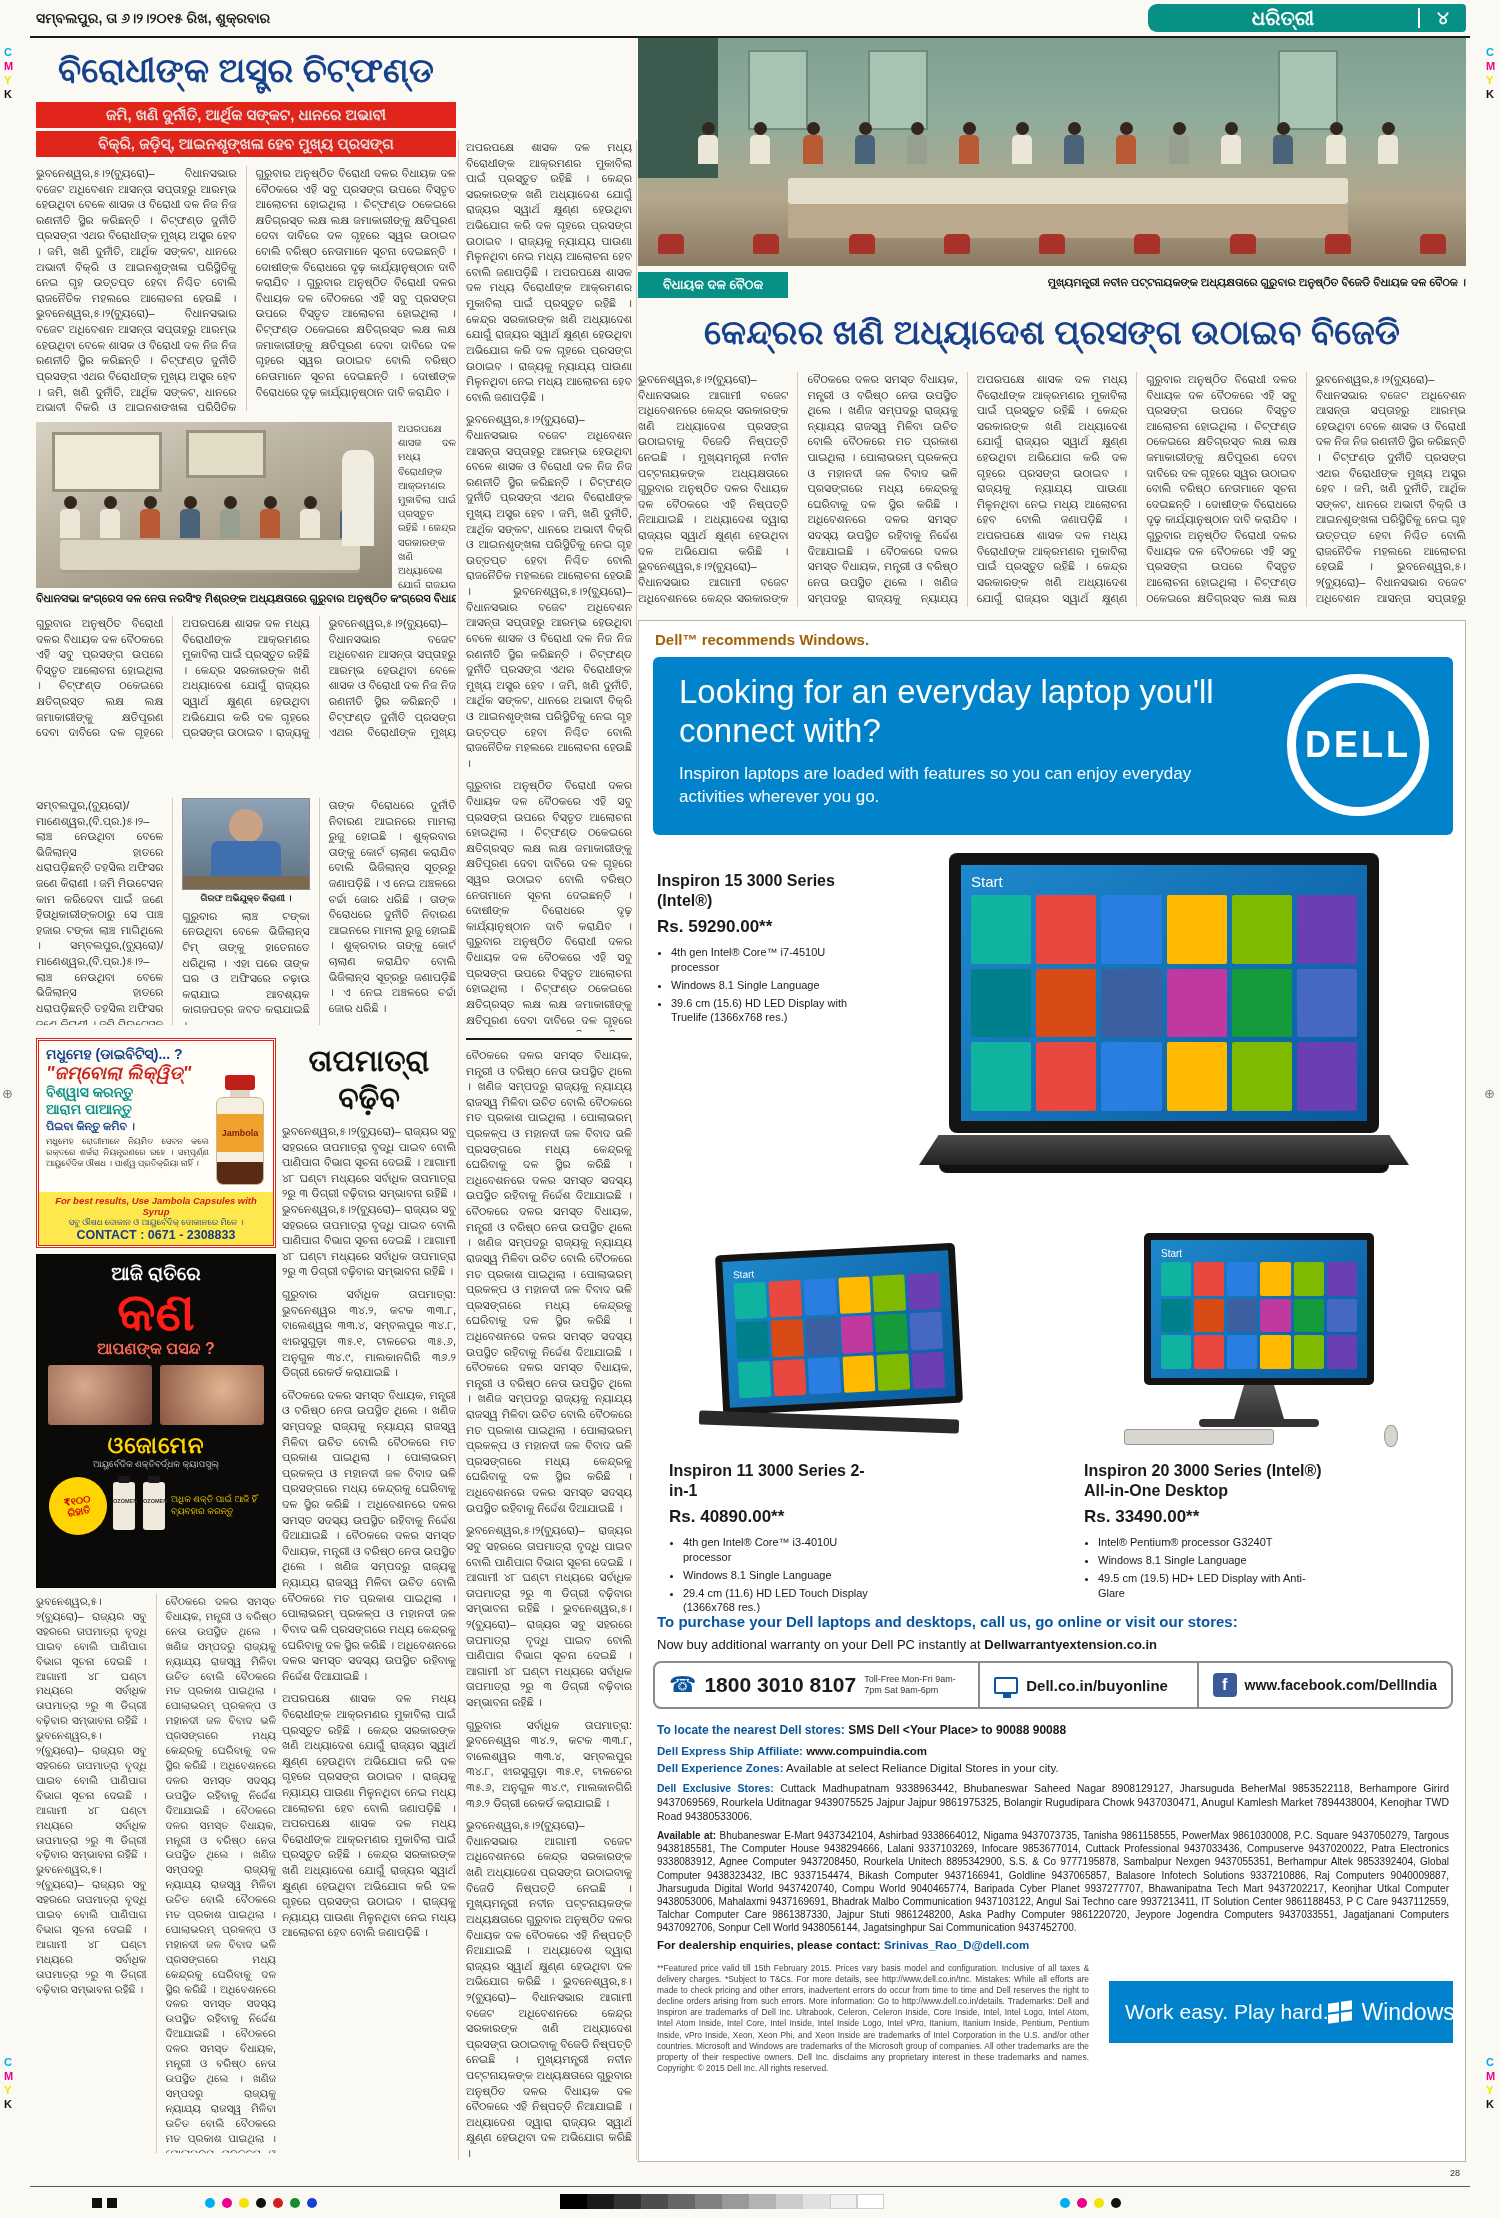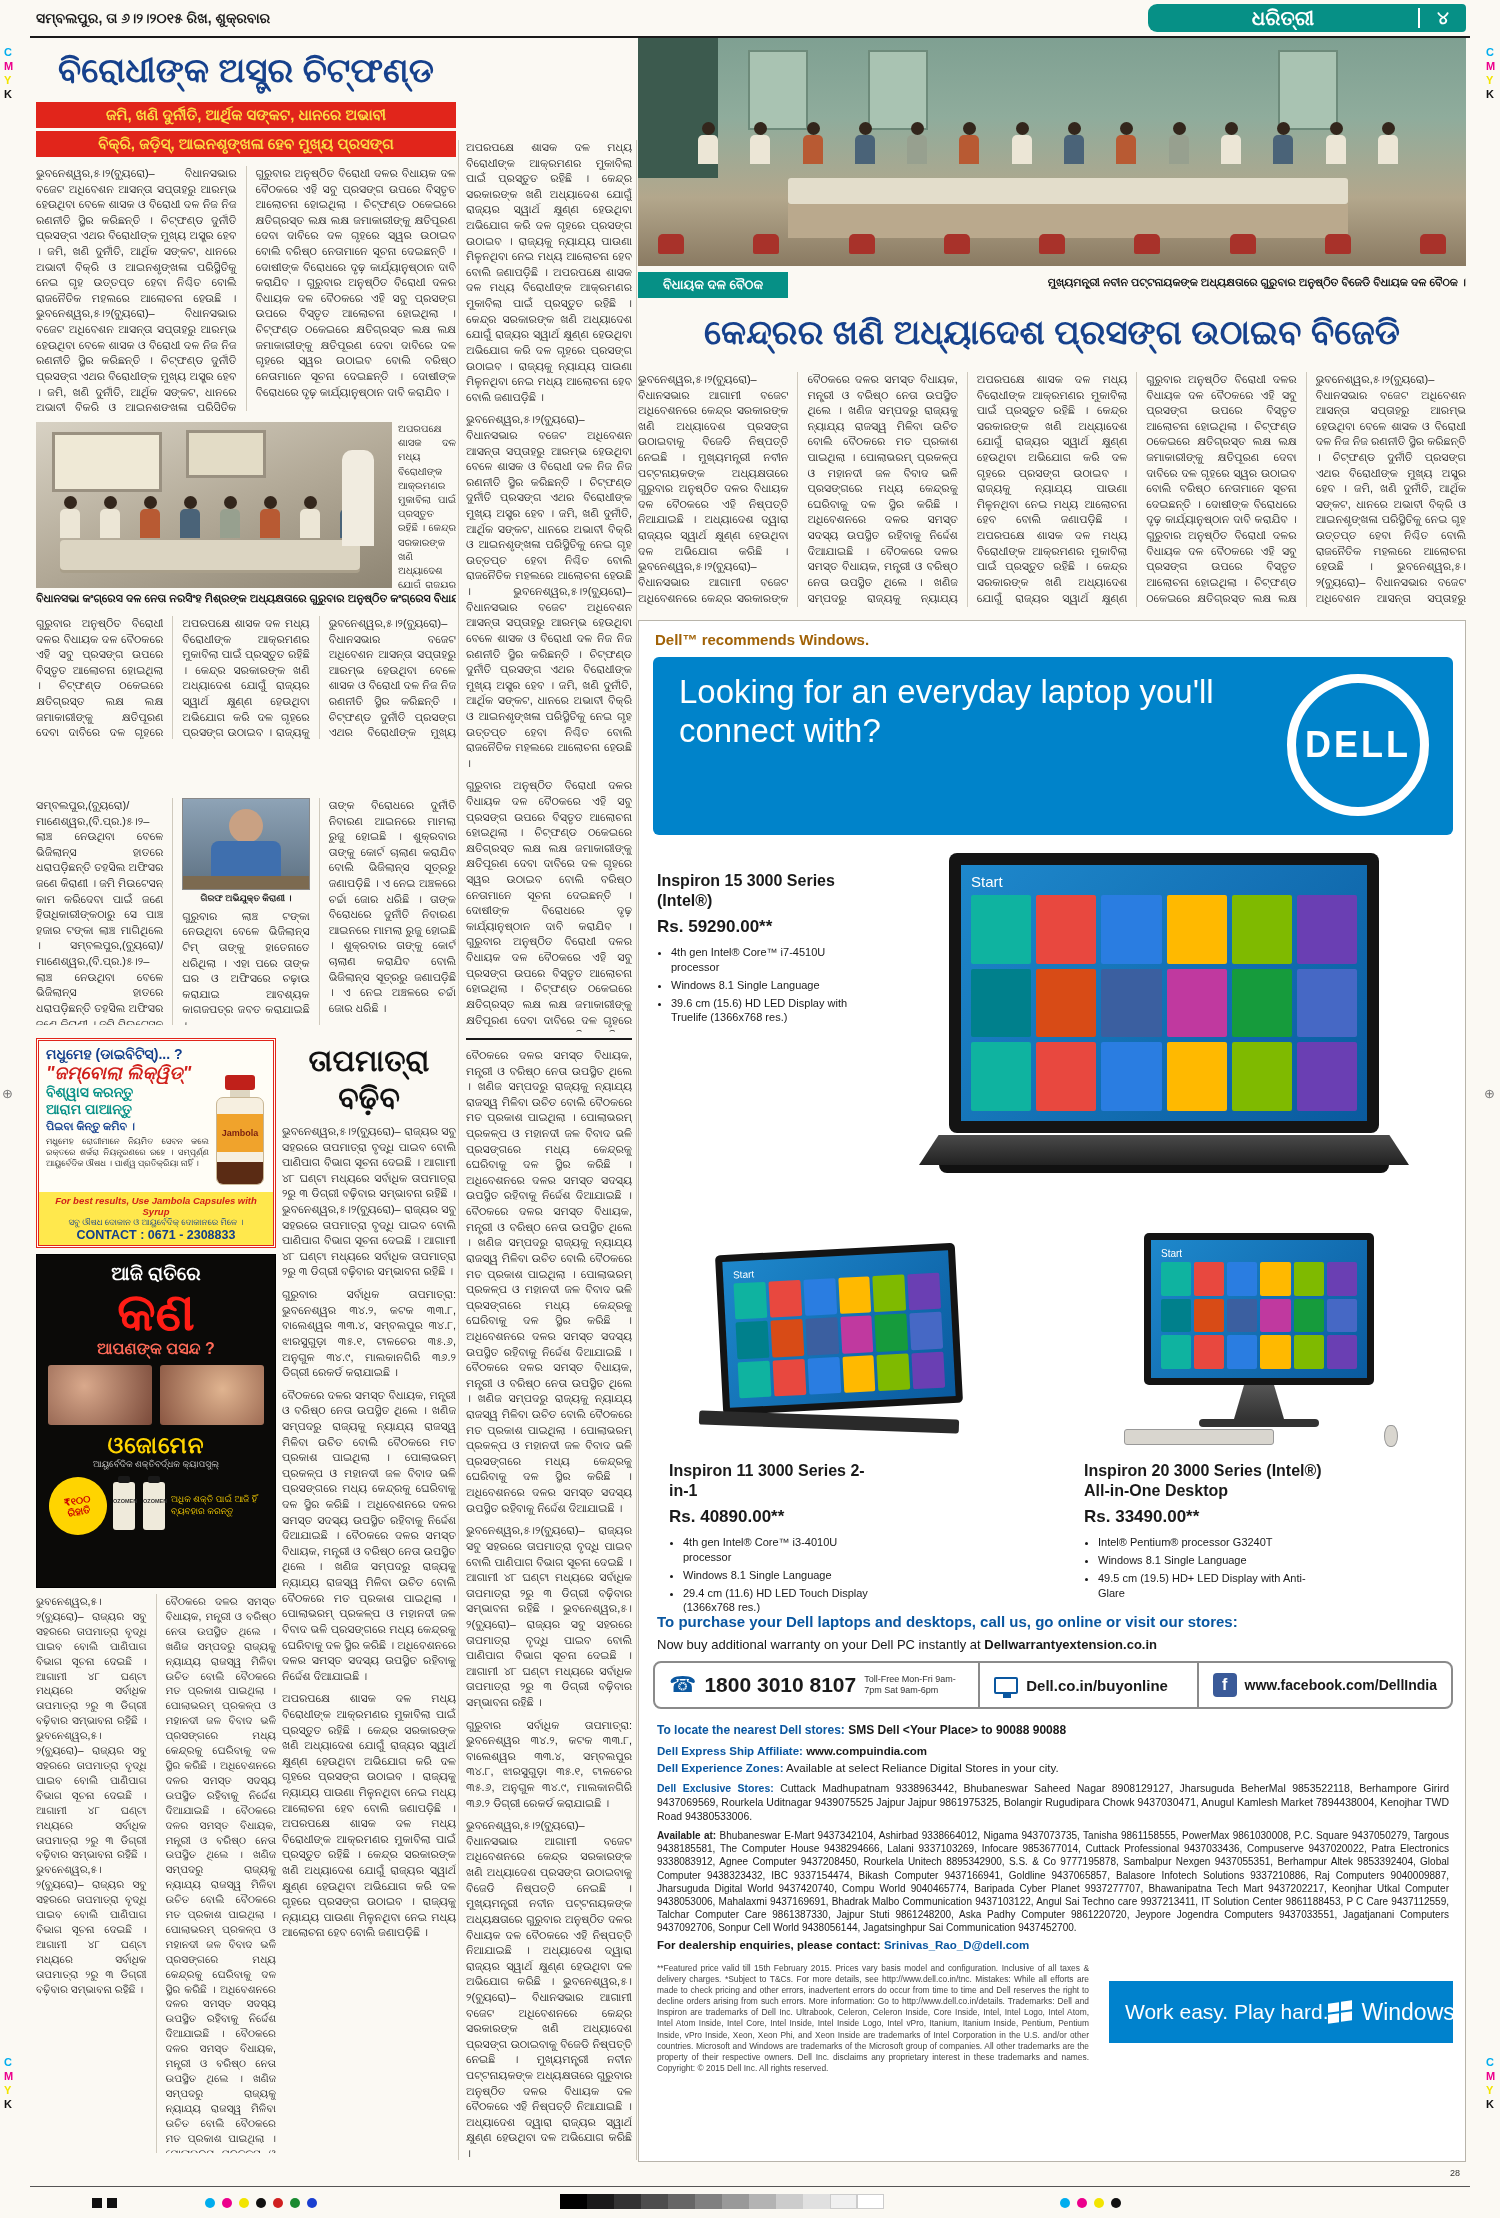--- a/index.html
+++ b/index.html
@@ -13,21 +13,21 @@
 .dateline{font-size:14px;font-weight:bold;}
 .masthead{background:#069086;border-radius:9px 4px 4px 9px;display:flex;align-items:center;color:#fff;font-weight:bold;}
 .mh-title{flex:1;text-align:center;font-size:20px;white-space:nowrap;overflow:hidden;}
 .mh-div{width:2px;height:20px;background:#fff;}
 .mh-num{width:46px;text-align:center;font-size:18px;}
 .stack{display:flex;flex-direction:column;gap:2px;font-size:11px;font-weight:bold;line-height:12px;}
 .stack .c{color:#00adee}.stack .m{color:#ec008c}.stack .y{color:#f2e400}.stack .k{color:#111}
 .cross{color:#777;font-size:13px;}
 .hl{font-weight:bold;color:#16418c;text-align:center;white-space:nowrap;overflow:hidden;}
 .hlk{font-weight:bold;color:#111;text-align:center;overflow:hidden;}
-.banner{background:#e1251b;color:#fde047;font-weight:bold;text-align:center;white-space:nowrap;overflow:hidden;}
+.banner{background:#e1251b;color:#e5e5e5;font-weight:bold;text-align:center;white-space:nowrap;overflow:hidden;}
 .kicker{background:#069086;color:#fff;font-weight:bold;text-align:center;font-size:13px;line-height:26px;white-space:nowrap;overflow:hidden;}
 .caption{font-size:11px;font-weight:bold;color:#111;overflow:hidden;white-space:nowrap;}
 .body-txt{font-size:11px;line-height:1.42;text-align:justify;color:#1c1c1c;overflow:hidden;}
 .body-txt > div{margin-bottom:7px;overflow:hidden;}
 .cols{display:flex;}
 .cols > div{flex:1;min-width:0;overflow:hidden;}
 .cols > div + div{border-left:1px solid #cfc9bc;margin-left:9px;padding-left:9px;}
 
 .photo1{background:linear-gradient(160deg,#d8d2c4,#b4ab99 50%,#8e8573);overflow:hidden;}
 .ph-window{position:absolute;background:#efe9d6;border:3px solid #9a9181;}
@@ -362,20 +362,21 @@
     <div>ଅପରପକ୍ଷେ ଶାସକ ଦଳ ମଧ୍ୟ ବିରୋଧୀଙ୍କ ଆକ୍ରମଣର ମୁକାବିଲା ପାଇଁ ପ୍ରସ୍ତୁତ ରହିଛି । କେନ୍ଦ୍ର ସରକାରଙ୍କ ଖଣି ଅଧ୍ୟାଦେଶ ଯୋଗୁଁ ରାଜ୍ୟର ସ୍ୱାର୍ଥ କ୍ଷୁଣ୍ଣ ହେଉଥିବା ଅଭିଯୋଗ କରି ଦଳ ଗୃହରେ ପ୍ରସଙ୍ଗ ଉଠାଇବ । ରାଜ୍ୟକୁ ନ୍ୟାଯ୍ୟ ପାଉଣା ମିଳୁନଥିବା ନେଇ ମଧ୍ୟ ଆଲୋଚନା ହେବ ବୋଲି ଜଣାପଡ଼ିଛି । ଅପରପକ୍ଷେ ଶାସକ ଦଳ ମଧ୍ୟ ବିରୋଧୀଙ୍କ ଆକ୍ରମଣର ମୁକାବିଲା ପାଇଁ ପ୍ରସ୍ତୁତ ରହିଛି । କେନ୍ଦ୍ର ସରକାରଙ୍କ ଖଣି ଅଧ୍ୟାଦେଶ ଯୋଗୁଁ ରାଜ୍ୟର ସ୍ୱାର୍ଥ କ୍ଷୁଣ୍ଣ ହେଉଥିବା ଅଭିଯୋଗ କରି ଦଳ ଗୃହରେ ପ୍ରସଙ୍ଗ ଉଠାଇବ । ରାଜ୍ୟକୁ ନ୍ୟାଯ୍ୟ ପାଉଣା ମିଳୁନଥିବା ନେଇ ମଧ୍ୟ ଆଲୋଚନା ହେବ ବୋଲି ଜଣାପଡ଼ିଛି ।</div>
     <div>ଗୁରୁବାର ଅନୁଷ୍ଠିତ ବିରୋଧୀ ଦଳର ବିଧାୟକ ଦଳ ବୈଠକରେ ଏହି ସବୁ ପ୍ରସଙ୍ଗ ଉପରେ ବିସ୍ତୃତ ଆଲୋଚନା ହୋଇଥିଲା । ଚିଟ୍‌ଫଣ୍ଡ ଠକେଇରେ କ୍ଷତିଗ୍ରସ୍ତ ଲକ୍ଷ ଲକ୍ଷ ଜମାକାରୀଙ୍କୁ କ୍ଷତିପୂରଣ ଦେବା ଦାବିରେ ଦଳ ଗୃହରେ ସ୍ୱର ଉଠାଇବ ବୋଲି ବରିଷ୍ଠ ନେତାମାନେ ସୂଚନା ଦେଇଛନ୍ତି । ଦୋଷୀଙ୍କ ବିରୋଧରେ ଦୃଢ଼ କାର୍ଯ୍ୟାନୁଷ୍ଠାନ ଦାବି କରାଯିବ । ଗୁରୁବାର ଅନୁଷ୍ଠିତ ବିରୋଧୀ ଦଳର ବିଧାୟକ ଦଳ ବୈଠକରେ ଏହି ସବୁ ପ୍ରସଙ୍ଗ ଉପରେ ବିସ୍ତୃତ ଆଲୋଚନା ହୋଇଥିଲା । ଚିଟ୍‌ଫଣ୍ଡ ଠକେଇରେ କ୍ଷତିଗ୍ରସ୍ତ ଲକ୍ଷ ଲକ୍ଷ ଜମାକାରୀଙ୍କୁ କ୍ଷତିପୂରଣ ଦେବା ଦାବିରେ ଦଳ ଗୃହରେ ସ୍ୱର ଉଠାଇବ ବୋଲି ବରିଷ୍ଠ ନେତାମାନେ ସୂଚନା ଦେଇଛନ୍ତି । ଦୋଷୀଙ୍କ ବିରୋଧରେ ଦୃଢ଼ କାର୍ଯ୍ୟାନୁଷ୍ଠାନ ଦାବି କରାଯିବ ।</div>
     <div>ଭୁବନେଶ୍ୱର,୫।୨(ବ୍ୟୁରୋ)– ବିଧାନସଭାର ବଜେଟ ଅଧିବେଶନ ଆସନ୍ତା ସପ୍ତାହରୁ ଆରମ୍ଭ ହେଉଥିବା ବେଳେ ଶାସକ ଓ ବିରୋଧୀ ଦଳ ନିଜ ନିଜ ରଣନୀତି ସ୍ଥିର କରିଛନ୍ତି । ଚିଟ୍‌ଫଣ୍ଡ ଦୁର୍ନୀତି ପ୍ରସଙ୍ଗ ଏଥର ବିରୋଧୀଙ୍କ ମୁଖ୍ୟ ଅସ୍ତ୍ର ହେବ । ଜମି, ଖଣି ଦୁର୍ନୀତି, ଆର୍ଥିକ ସଙ୍କଟ, ଧାନରେ ଅଭାବୀ ବିକ୍ରି ଓ ଆଇନଶୃଙ୍ଖଳା ପରିସ୍ଥିତିକୁ ନେଇ ଗୃହ ଉତ୍ତପ୍ତ ହେବା ନିଶ୍ଚିତ ବୋଲି ରାଜନୈତିକ ମହଲରେ ଆଲୋଚନା ହେଉଛି । ଭୁବନେଶ୍ୱର,୫।୨(ବ୍ୟୁରୋ)– ବିଧାନସଭାର ବଜେଟ ଅଧିବେଶନ ଆସନ୍ତା ସପ୍ତାହରୁ ଆରମ୍ଭ ହେଉଥିବା ବେଳେ ଶାସକ ଓ ବିରୋଧୀ ଦଳ ନିଜ ନିଜ ରଣନୀତି ସ୍ଥିର କରିଛନ୍ତି । ଚିଟ୍‌ଫଣ୍ଡ ଦୁର୍ନୀତି ପ୍ରସଙ୍ଗ ଏଥର ବିରୋଧୀଙ୍କ ମୁଖ୍ୟ ଅସ୍ତ୍ର ହେବ । ଜମି, ଖଣି ଦୁର୍ନୀତି, ଆର୍ଥିକ ସଙ୍କଟ, ଧାନରେ ଅଭାବୀ ବିକ୍ରି ଓ ଆଇନଶୃଙ୍ଖଳା ପରିସ୍ଥିତିକୁ ନେଇ ଗୃହ ଉତ୍ତପ୍ତ ହେବା ନିଶ୍ଚିତ ବୋଲି ରାଜନୈତିକ ମହଲରେ ଆଲୋଚନା ହେଉଛି ।</div>
   </div>
 
   <div class="abs dell" style="left:638px;top:620px;width:828px;height:1542px;">
     <div class="abs d-reco" style="left:16px;top:10px;">Dell™ recommends Windows.</div>
 
     <div class="abs bluebox" style="left:14px;top:36px;width:800px;height:178px;">
       <div class="bb-h">Looking for an everyday laptop you'll connect with?</div>
+      <div class="bb-s">Inspiron laptops are loaded with features so you can enjoy everyday activities wherever you go.</div>
       <div class="dlogo">
           <span>DELL</span>
         </div>
     </div>
 
     <div class="abs" style="left:18px;top:250px;width:205px;">
       <div class="p-name">Inspiron 15 3000 Series (Intel®)</div>
       <div class="p-price">Rs. 59290.00**</div>
       <ul class="p-bullets">
         <li>4th gen Intel® Core™ i7-4510U processor</li>

